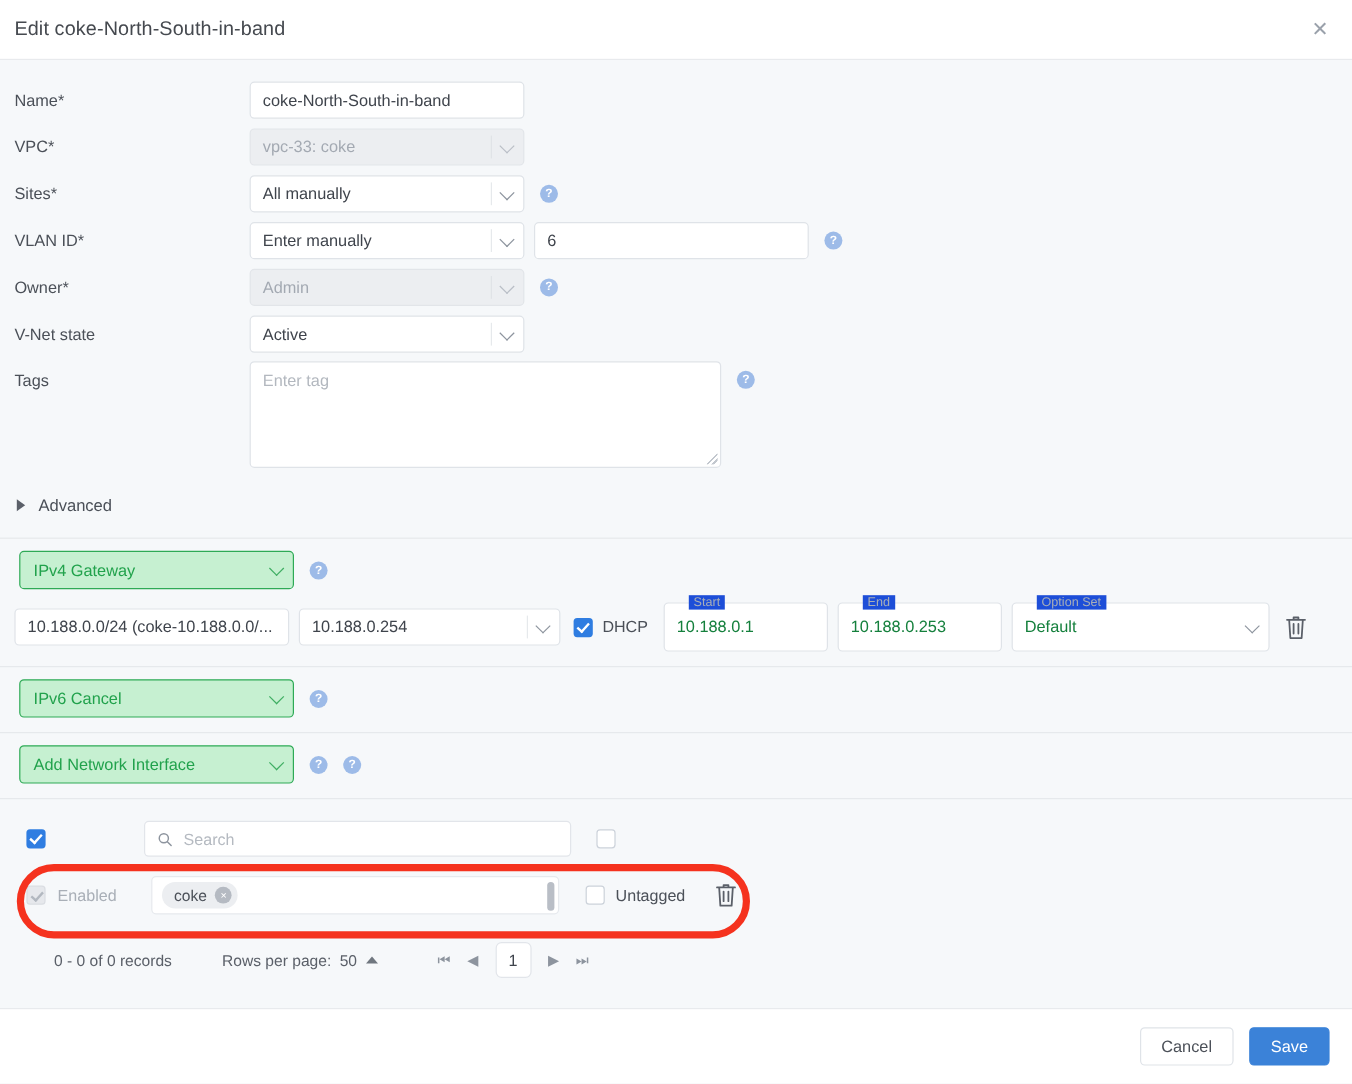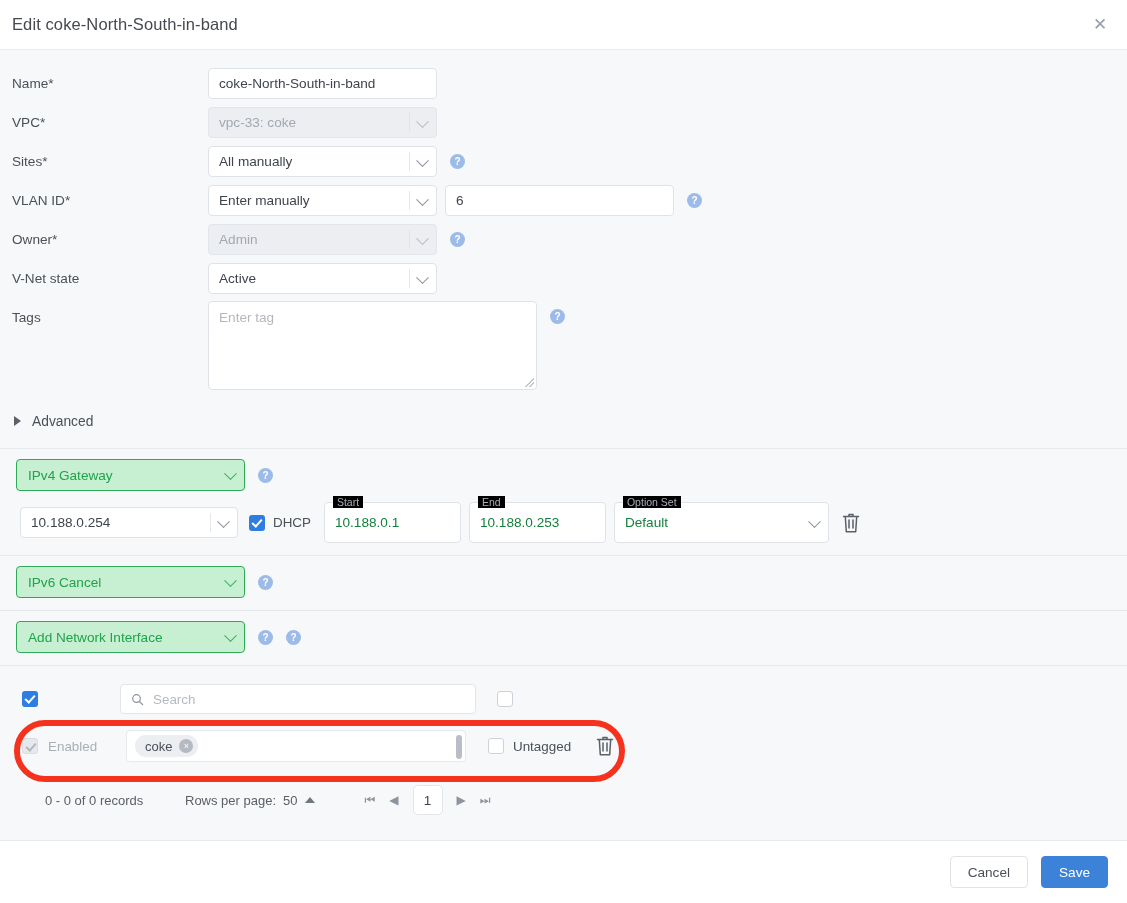--- a/index.html
+++ b/index.html
@@ -56,21 +56,21 @@
 
   .helpdot {
     width: 15px; height: 15px; border-radius: 50%; background: #9dbbe8;
     color: #ffffff; font-size: 10px; line-height: 15px; text-align: center;
     margin-left: 13px; flex: 0 0 15px; cursor: pointer; font-weight: bold;
   }
 
   
   .tags-row { display: flex; padding-left: 12px; margin-top: 3px; }
   .tags-box {
-    width: 329px; height: 89px; background: #fff; border: 1px solid #dfe3e8;
+    width: 393px; height: 89px; background: #fff; border: 1px solid #dfe3e8;
     border-radius: 4px; padding: 8px 10px; font-size: 13.6px; color: #b3b8bf;
     position: relative; cursor: text;
   }
   .resize-grip {
     position: absolute; right: 2px; bottom: 2px; width: 9px; height: 9px;
     background:
       linear-gradient(135deg, transparent 45%, #c2c7ce 45%, #c2c7ce 58%, transparent 58%),
       linear-gradient(135deg, transparent 70%, #c2c7ce 70%, #c2c7ce 83%, transparent 83%);
   }
 
@@ -112,21 +112,21 @@
   .cbx.empty { background: #fff; border: 1.5px solid #ccd2da; }
   .cbx.empty::after { display: none; }
   .cbx.dis { background: #e6e8ec; border: 1px solid #dadde2; cursor: default; }
   .cbx.dis::after { border-color: #b2b8c0; }
 
   .dhcp-label { font-size: 13.4px; color: #4b5058; margin-left: 8px; }
 
   
   .nfield { position: relative; height: 41px; border: 1px solid #dfe3e8; border-radius: 4px; background: #fff; display: flex; align-items: center; padding: 0 10px; }
   .nfield .legend {
-    position: absolute; top: -7px; left: 8px; background: #000000; padding: 0 4px;
+    position: absolute; top: -7px; left: 20px; background: #1d4ed8; padding: 0 4px;
     font-size: 10.5px; color: #a8aeb7; line-height: 12px;
   }
   .nfield .val { font-size: 13.6px; color: #15803d; }
   .f-start { width: 137px; margin-left: 13px; }
   .f-end   { width: 137px; margin-left: 8px; }
   .f-optset{ width: 215px; margin-left: 8px; padding-right: 32px; }
 
   .trash { margin-left: 12px; width: 20px; height: 22px; cursor: pointer; flex: 0 0 20px; }
 
   
@@ -270,20 +270,21 @@
       <div class="gw-row">
         <div class="gsel">
           <span>IPv4 Gateway</span>
           <span class="chev"></span>
         </div>
         <div class="helpdot">?</div>
       </div>
     </div>
 
     <div class="subnet-row">
+      <div class="inp sn-cidr">10.188.0.0/24 (coke-10.188.0.0/...</div>
       <div class="sel sn-gw">
         <span>10.188.0.254</span>
         <span class="divider"></span>
         <span class="chev"></span>
       </div>
       <div class="cbx" style="margin-left:11px"></div>
       <div class="dhcp-label">DHCP</div>
 
       <div class="nfield f-start">
         <span class="legend">Start</span>

